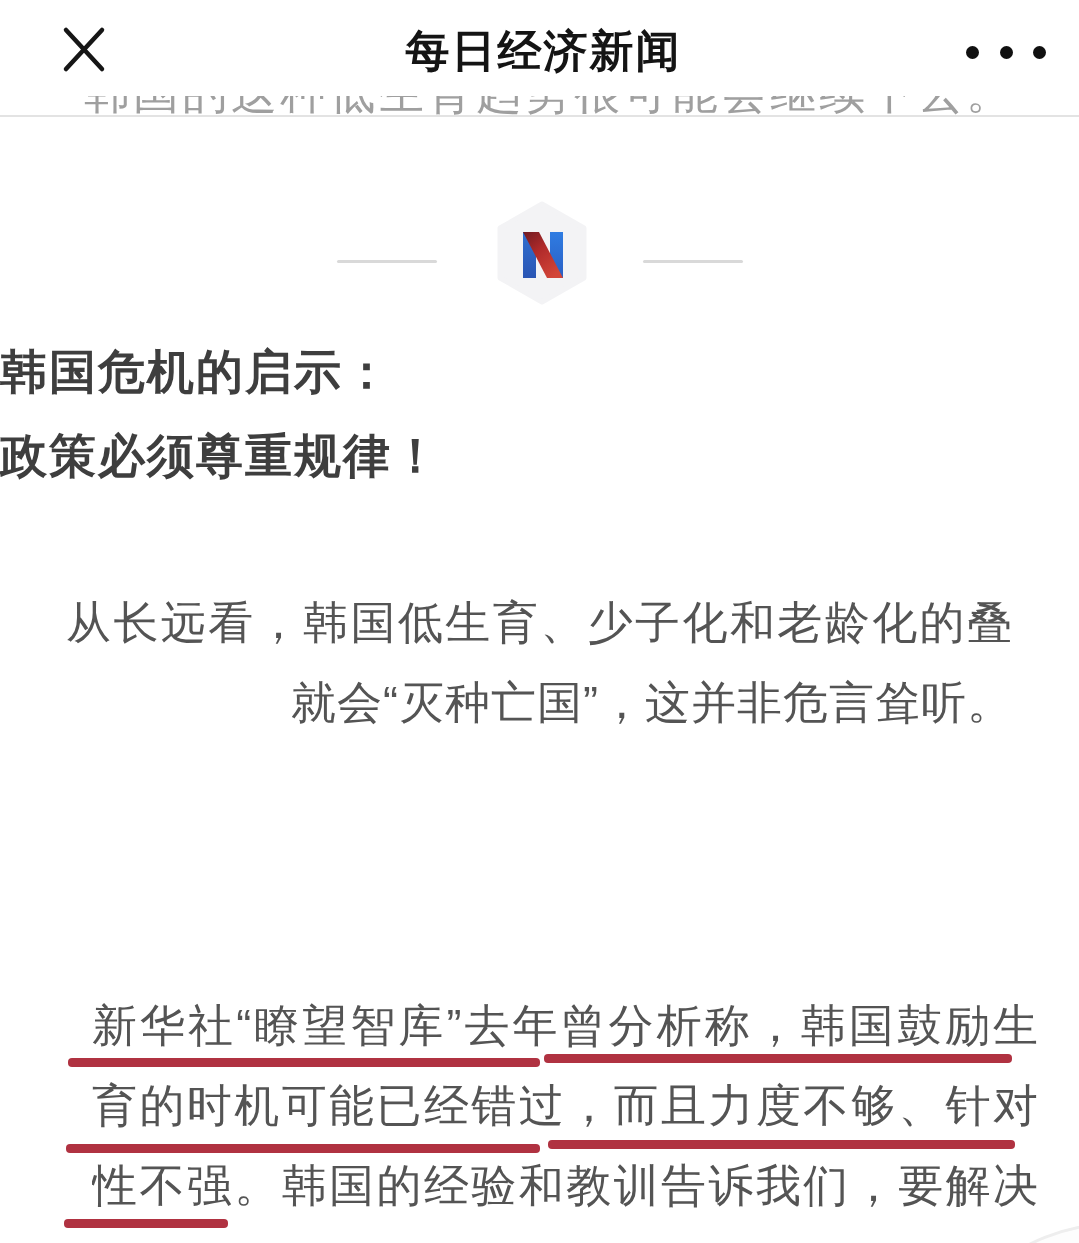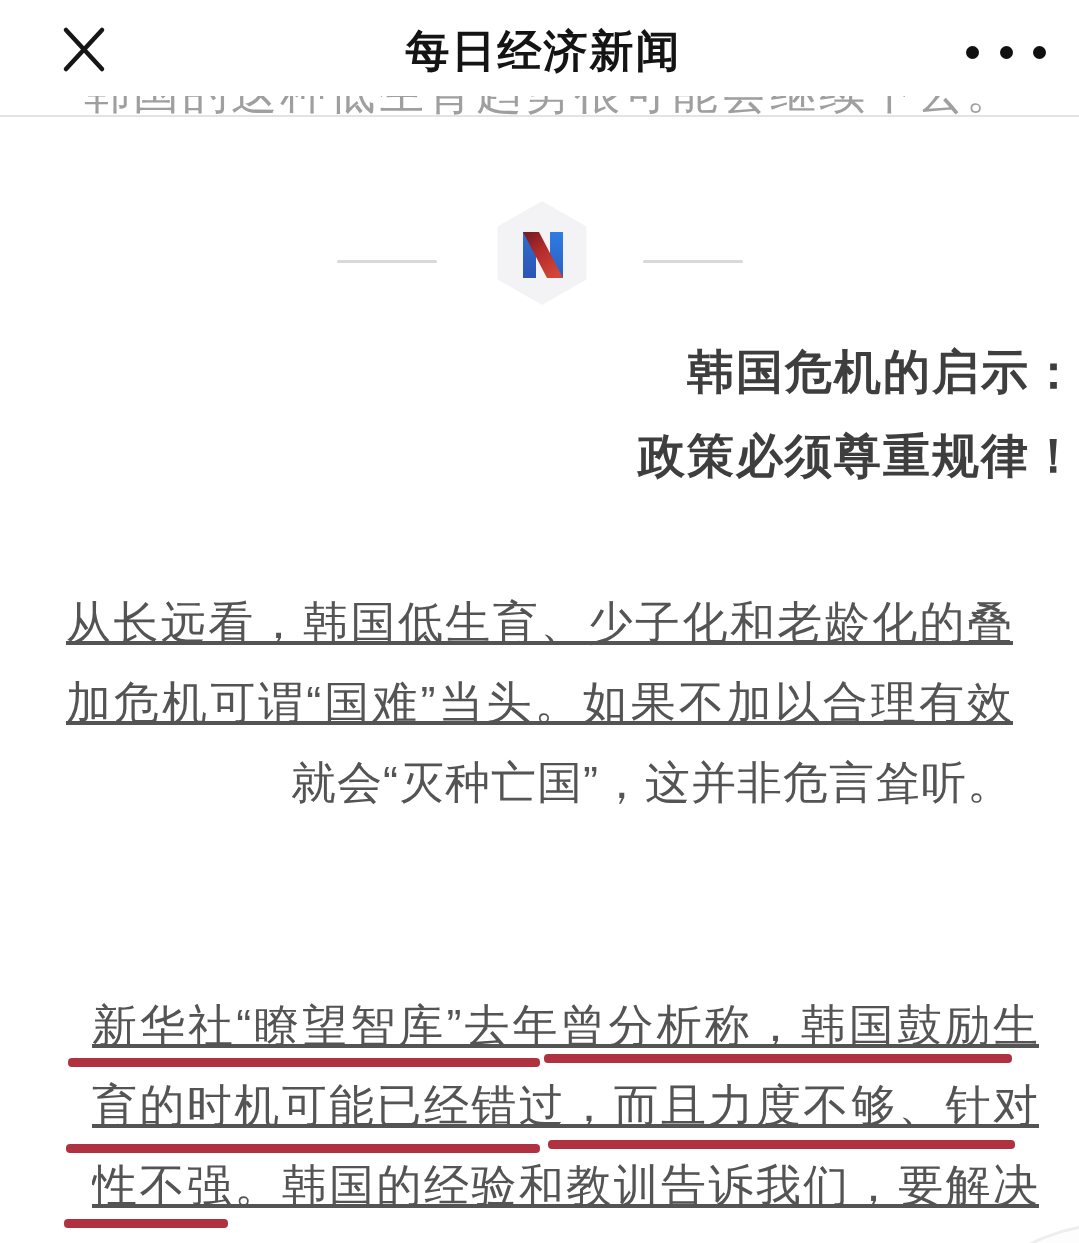--- a/index.html
+++ b/index.html
@@ -69,40 +69,40 @@
   .divider-line.right { left: 643px; }
   .logo-badge {
     position: absolute; left: 494px; top: 201px;
     width: 96px; height: 104px;
   }
 
   
   .article-title {
     position: absolute; left: 0; top: 330px;
     width: 1079px;
-    text-align: right;
+    text-align: left;
     font-size: 47px; font-weight: 700; color: #3e3e3e;
     line-height: 84px; letter-spacing: 2px;
   }
 
   
   .para {
     position: absolute; left: 66px;
     width: 947px;
     font-size: 45px; color: #545454;
     line-height: 80px; letter-spacing: 1px;
   }
   .para-1 { top: 583px; }
   .para-2 { top: 986px; margin-left: 26px; }
   .para .line { white-space: nowrap; text-align: right; }
   .para .line.fill {
     white-space: normal;
     text-align: justify;
     text-align-last: justify;
-    height: 80px; overflow: hidden; text-decoration: underline;
+    height: 80px; overflow: hidden;
   }
 
   
   .redline {
     position: absolute; height: 9px;
     background: #b03241; border-radius: 4px;
     z-index: 3;
   }
   .u1a { left: 68px;  top: 1058px; width: 472px; }
   .u1b { left: 544px; top: 1054px; width: 468px; }
@@ -172,21 +172,20 @@
     </svg>
   </div>
 
   <div class="article-title">
     <div>韩国危机的启示：</div>
     <div>政策必须尊重规律！</div>
   </div>
 
   <div class="para para-1">
     <div class="line fill">从长远看，韩国低生育、少子化和老龄化的叠</div>
-    <div class="line fill">加危机可谓“国难”当头。如果不加以合理有效</div>
     <div class="line">就会“灭种亡国”，这并非危言耸听。</div>
   </div>
 
   <div class="para para-2">
     <div class="line fill">新华社“瞭望智库”去年曾分析称，韩国鼓励生</div>
     <div class="line fill">育的时机可能已经错过，而且力度不够、针对</div>
     <div class="line fill">性不强。韩国的经验和教训告诉我们，要解决</div>
   </div>
 
   <div class="redline u1a"></div>

